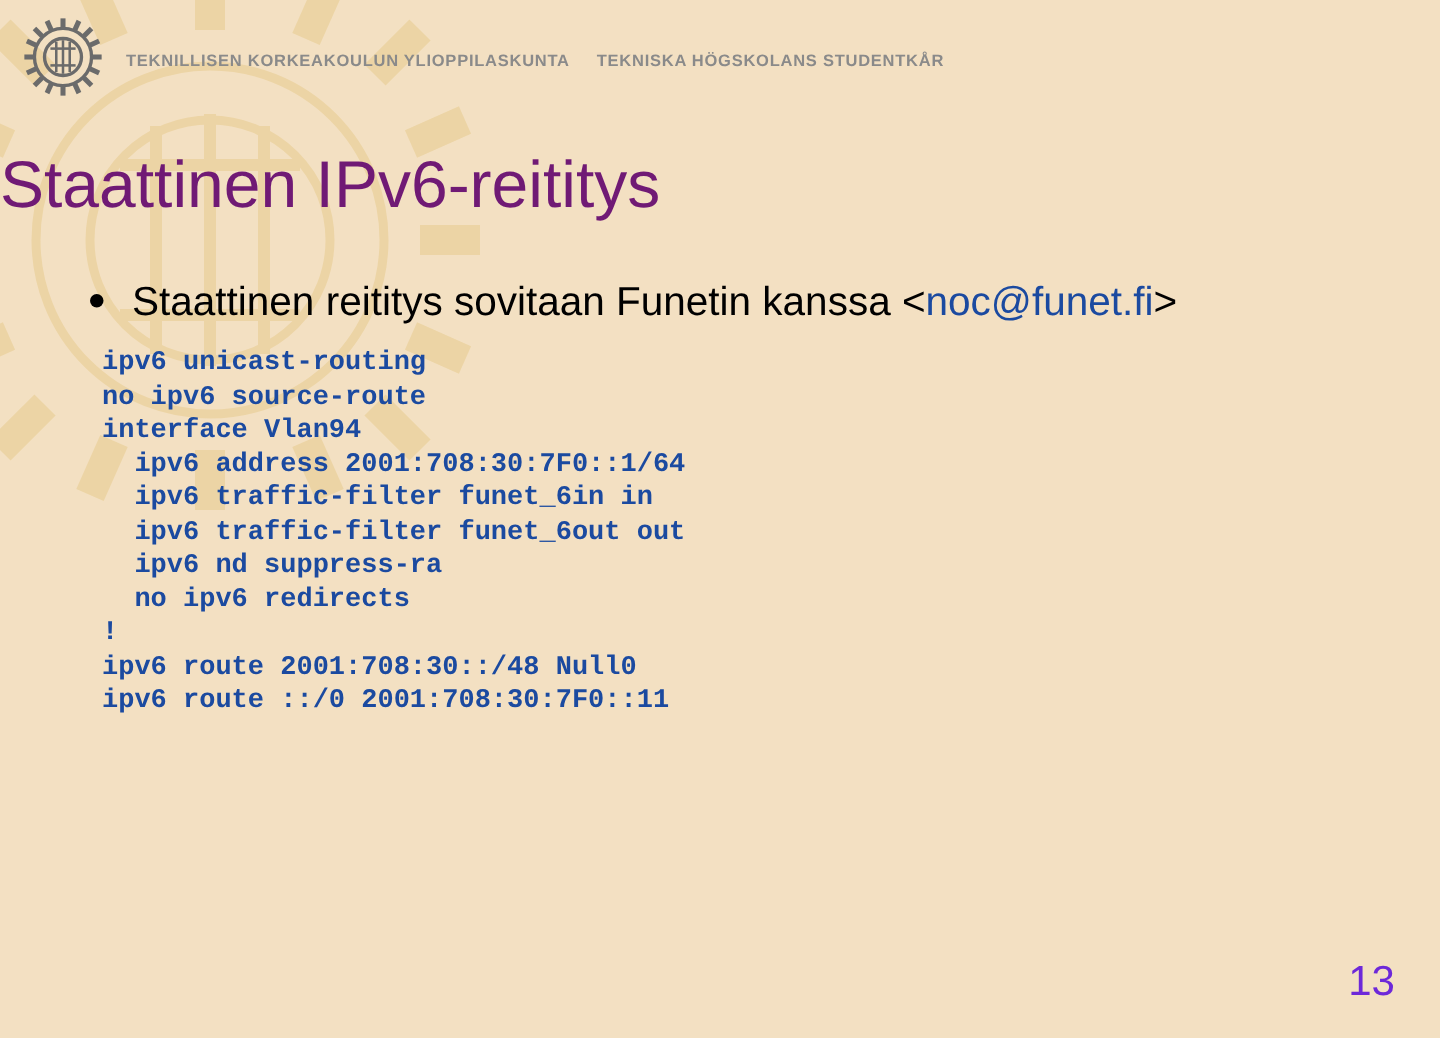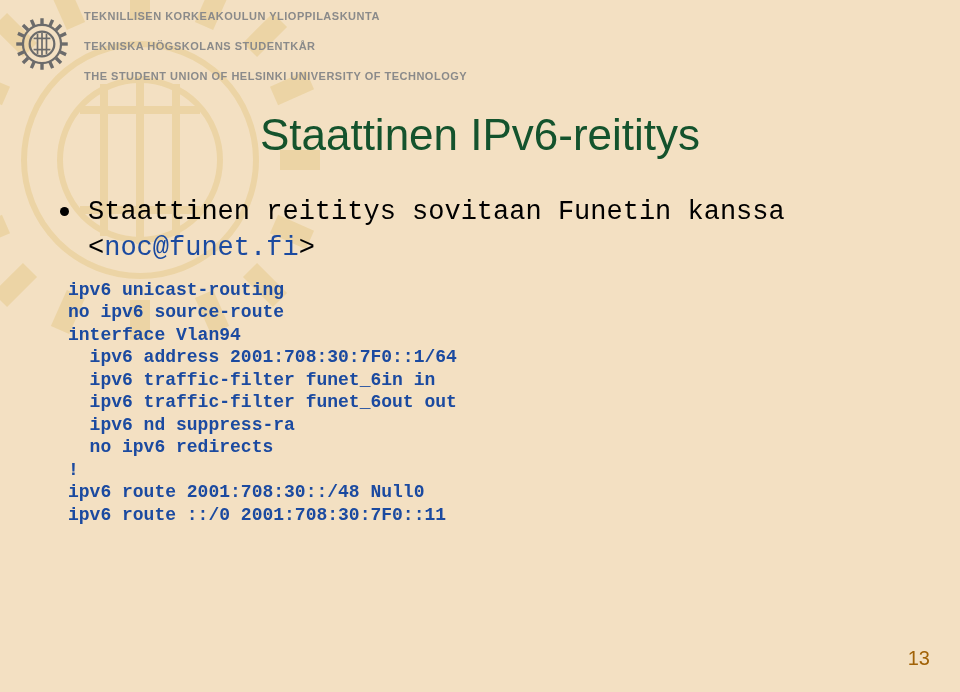--- a/index.html
+++ b/index.html
@@ -25,46 +25,45 @@
   
   .header {
     display: flex;
     align-items: center;
     gap: 14px;
     padding: 10px 14px 8px 14px;
     position: relative;
     z-index: 2;
   }
   .header-logo { flex: 0 0 auto; }
-  .header-text { display: flex; flex-direction: column; gap: 18px; }
+  .header-text { display: flex; flex-direction: row; gap: 18px; }
   .header-text span {
     font-size: 11px;
     letter-spacing: 0.5px;
     color: #8a8a8a;
     font-weight: 600;
   }
 
   
   .title {
-    text-align: center;
+    text-align: left;
     font-size: 44px;
     font-weight: 400;
-    color: #14532d;
+    color: #701a75;
     margin-top: 20px;
     position: relative;
     z-index: 2;
   }
 
   
   .bullets {
     list-style: none;
     margin: 34px 40px 0 60px;
     position: relative;
     z-index: 2;
-    font-family: Liberation Mono, monospace;
   }
   .bullets > li {
     font-size: 27px;
     color: #000;
     line-height: 1.35;
     margin-bottom: 10px;
     position: relative;
     padding-left: 28px;
   }
   .bullets > li::before {
@@ -90,22 +89,22 @@
     line-height: 1.25;
     position: relative;
     z-index: 2;
   }
 
   
   .pagenum {
     position: absolute;
     bottom: 22px;
     right: 30px;
-    font-size: 20px;
-    color: #a16207;
+    font-size: 28px;
+    color: #6d28d9;
     z-index: 2;
   }
 </style>
 </head>
 <body>
 
 <svg class="watermark" viewBox="0 0 200 200">
   <g fill="none" stroke="#e0bf70" stroke-width="3">
     <circle cx="100" cy="100" r="58"></circle>
     <circle cx="100" cy="100" r="40"></circle>
@@ -163,21 +162,20 @@
         <line x1="35" y1="60" x2="65" y2="60" stroke-width="3"></line>
         <line x1="42" y1="32" x2="42" y2="68" stroke-width="3"></line>
         <line x1="58" y1="32" x2="58" y2="68" stroke-width="3"></line>
         <line x1="50" y1="30" x2="50" y2="70" stroke-width="3"></line>
       </g>
     </svg>
   </div>
   <div class="header-text">
     <span>TEKNILLISEN KORKEAKOULUN YLIOPPILASKUNTA</span>
     <span>TEKNISKA HÖGSKOLANS STUDENTKÅR</span>
-    <span>THE STUDENT UNION OF HELSINKI UNIVERSITY OF TECHNOLOGY</span>
   </div>
 </div>
 
 <h1 class="title">Staattinen IPv6-reititys</h1>
 
 <ul class="bullets">
   <li>
     <span>Staattinen reititys sovitaan Funetin kanssa &lt;</span><span class="blue">noc@funet.fi</span><span>&gt;</span>
   </li>
 </ul>

